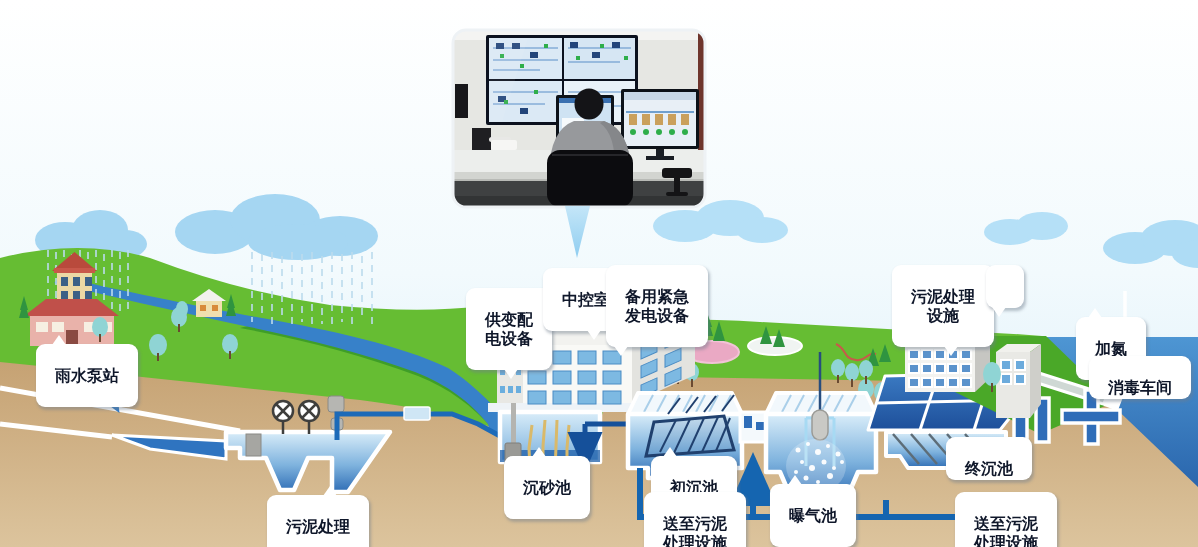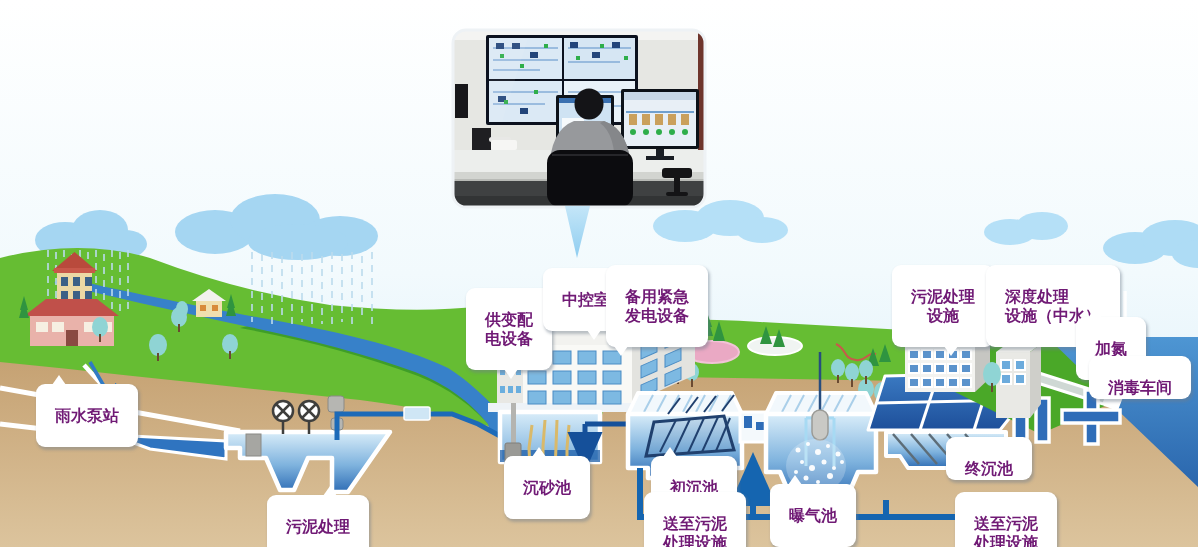--- a/index.html
+++ b/index.html
@@ -1,20 +1,20 @@
 <!DOCTYPE html>
 <html><head>
 <meta charset="utf-8">
 <style>
   html,body{margin:0;padding:0;background:#fff;}
   #stage{position:relative;width:1198px;height:547px;overflow:hidden;
          font-family:"DejaVu Sans","Liberation Sans",sans-serif;}
   #scene{position:absolute;left:0;top:0;}
   .bubble{position:absolute;background:#fff;border-radius:9px;padding:2px 19px;
-          font-weight:bold;font-size:16px;line-height:1.22;color:#701a75;
+          font-weight:bold;font-size:16px;line-height:1.22;color:#0f172a;
           text-align:center;white-space:pre-line;z-index:3;
           box-shadow:1.5px 2.5px 3px rgba(110,125,140,.45);}
   .bubble.al{text-align:left;}
   .tail{position:absolute;width:0;height:0;border-style:solid;}
   .tail.up{border-width:0 7px 10px 7px;border-color:transparent transparent #fff transparent;top:-9px;}
   .tail.down{border-width:10px 7px 0 7px;border-color:#fff transparent transparent transparent;bottom:-9px;}
 </style>
 </head>
 <body>
 
@@ -550,21 +550,21 @@
         <rect x="674" y="178" width="6" height="14" fill="#141416"></rect>
         <rect x="666" y="192" width="22" height="4" rx="2" fill="#141416"></rect>
       </g>
     </g>
     <rect x="453" y="30" width="252" height="177" rx="13" fill="none" stroke="#eef2f5" stroke-width="3"></rect>
   </g>
 
   <polygon points="565,206 590,206 577,258" fill="url(#pointerG)"></polygon>
 </svg>
 
-<div class="bubble" style="left:36px;top:344px;margin-top:40px;">
+<div class="bubble" style="left:36px;top:344px;">
   <span>雨水泵站</span>
   <i class="tail up" style="left:16px;"></i>
 </div>
 <div class="bubble" style="left:267px;top:495px;">
   <span>污泥处理</span>
   <i class="tail up" style="left:56px;"></i>
 </div>
 <div class="bubble" style="left:466px;top:288px;font-family:Liberation Serif, serif;">
   <span>供变配
 电设备</span>
@@ -594,22 +594,20 @@
 <div class="bubble" style="left:892px;top:265px;">
   <span>污泥处理
 设施</span>
   <i class="tail down" style="left:52px;"></i>
 </div>
 <div class="bubble" style="left:770px;top:484px;">
   <span>曝气池</span>
   <i class="tail up" style="left:18px;"></i>
 </div>
 <div class="bubble al" style="left:986px;top:265px;">
-  <span>深度处理
-设施（中水）</span>
   <i class="tail down" style="right:18px;"></i>
 </div>
 <div class="bubble" style="left:1076px;top:317px;">
   <span>加氮</span>
   <i class="tail up" style="left:12px;"></i>
 </div>
 <div class="bubble" style="left:1089px;top:356px;">
   <span>消毒车间</span>
 </div>
 <div class="bubble" style="left:946px;top:437px;">

